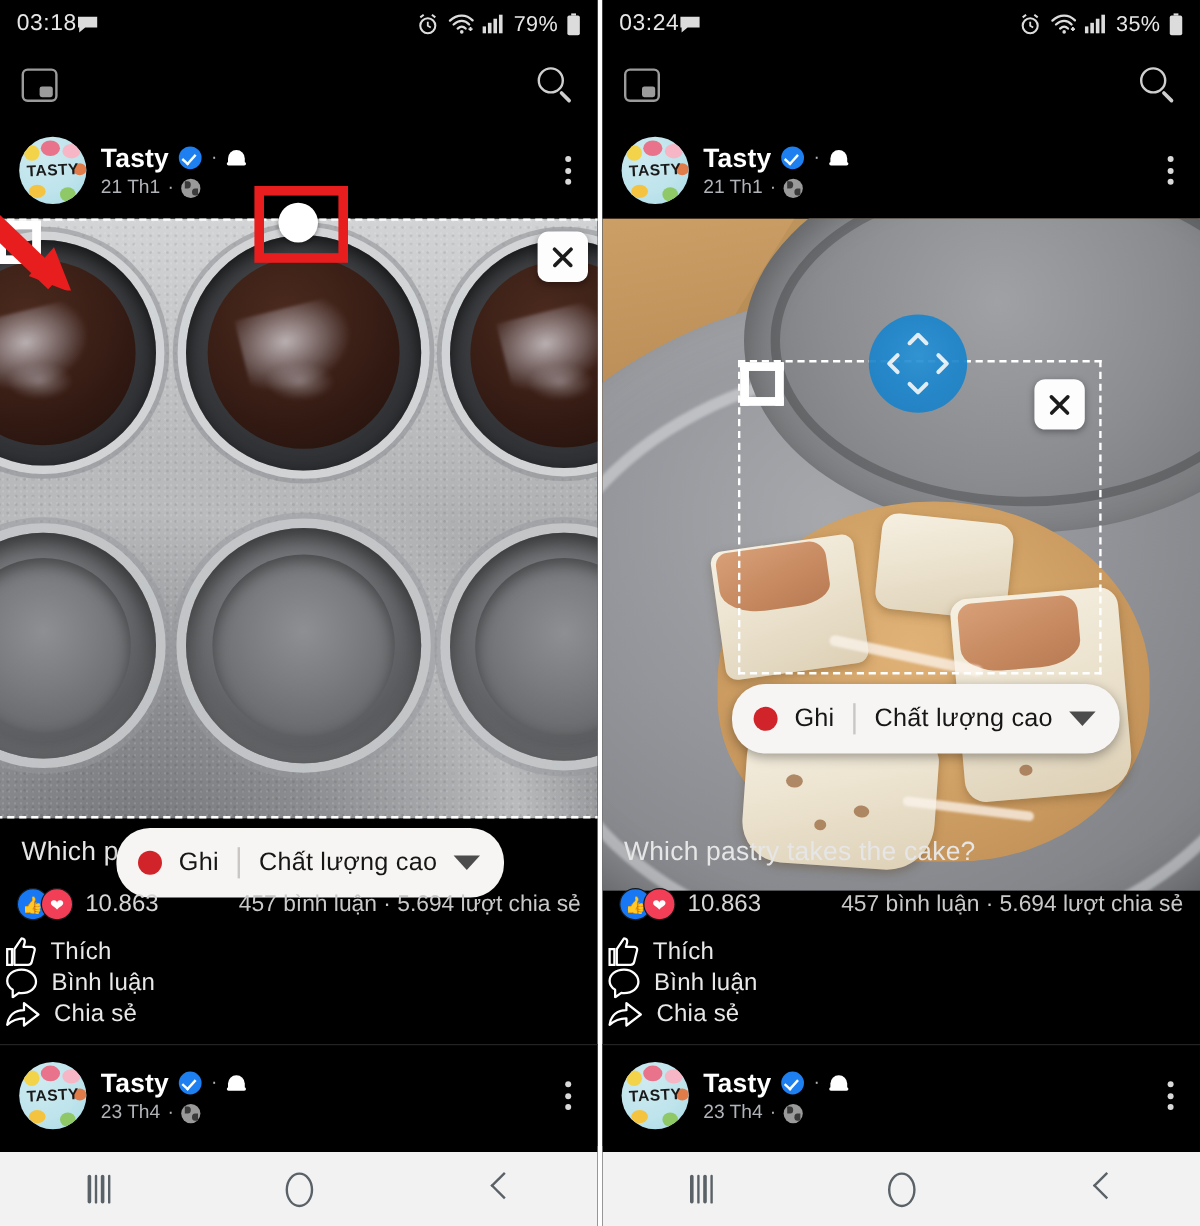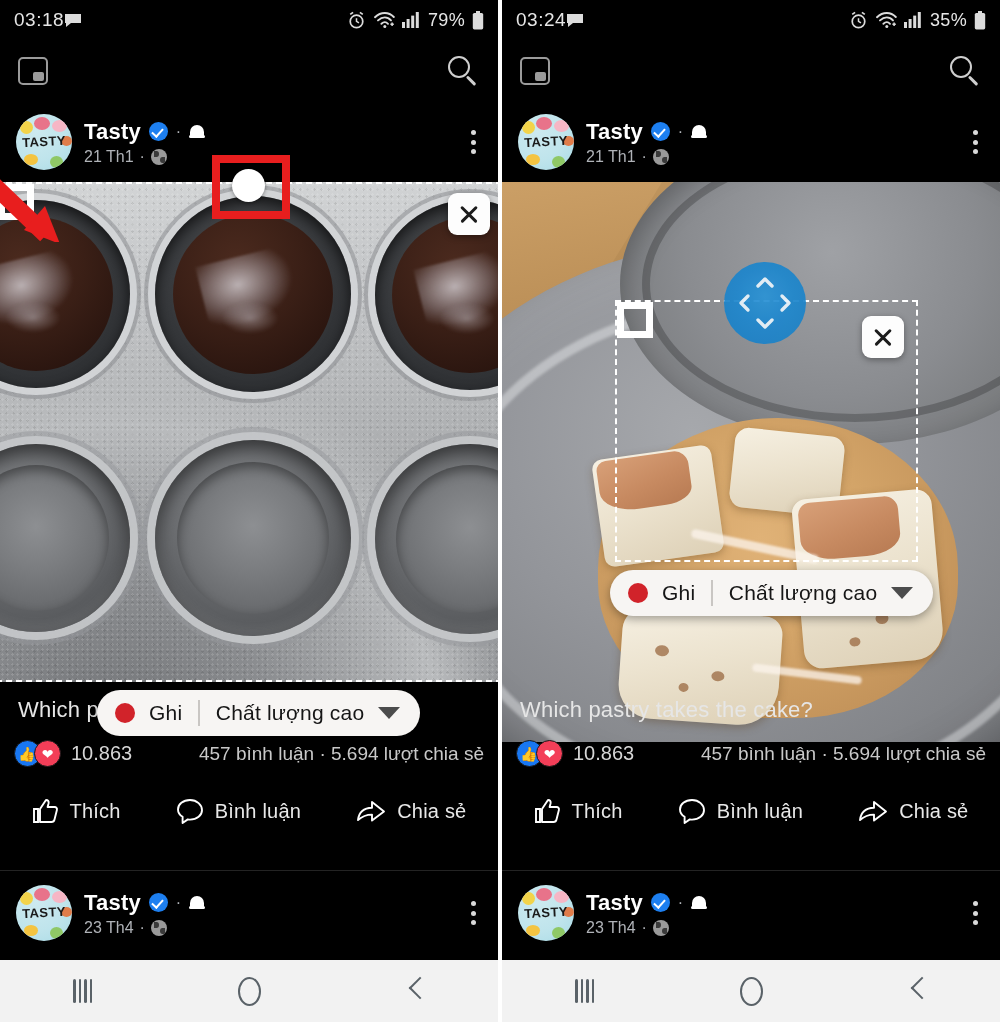--- a/index.html
+++ b/index.html
@@ -312,21 +312,21 @@
     position: absolute; width: 82px; height: 82px; border-radius: 50%;
     background: radial-gradient(circle at 50% 42%, #2b93d6 0%, #1e87cd 45%, #1a7fc4 100%);
     display: grid; place-items: center;
     opacity: .93;
   }
   .move-handle svg { position:absolute; left:0; top:0; }
 
   
   .rec-pill {
     position: absolute;
-    height: 46px; border-radius: 28px;
+    height: 58px; border-radius: 28px;
     background: #f7f5f3;
     display: flex; align-items: center;
     padding: 0 20px 0 18px;
     box-shadow: 0 3px 10px rgba(0,0,0,.35);
   }
   .rec-dot { width: 20px; height: 20px; border-radius: 50%; background: #d1232a; flex:0 0 auto; }
   .rec-label {
     color: #161616; font-size: 21px; margin-left: 14px; margin-right: 16px;
     letter-spacing: .2px;
   }
@@ -356,20 +356,21 @@
   .react.like { background: #1877f2; }
   .react.love { background: #f33e58; margin-left: -7px; }
   .react-count { color: #d6d6d6; font-size: 20px; margin-left: 10px; }
   .counts-right { margin-left: auto; color: #c9c9c9; font-size: 19px; }
 
   
   .actions {
     position: absolute; left: 0; right: 0; height: 62px;
     display: flex; justify-content: space-around;
     padding: 0 4px;
+    flex-direction: column;
   }
   .action { display: flex; align-items: center; gap: 11px; }
   .action span { color: #e8e8e8; font-size: 20px; letter-spacing: .2px; }
 
   
   .navbar {
     position: absolute; bottom: 0; left: 0; right: 0; height: 62px;
     background: #f2f2f2;
     display: flex; align-items: center; justify-content: space-around;
   }

